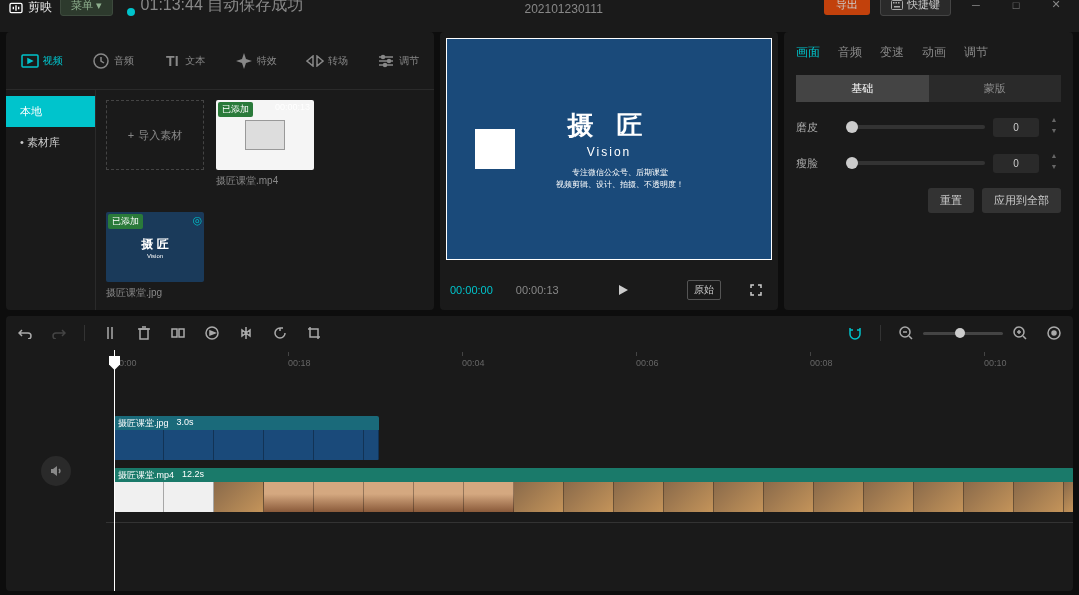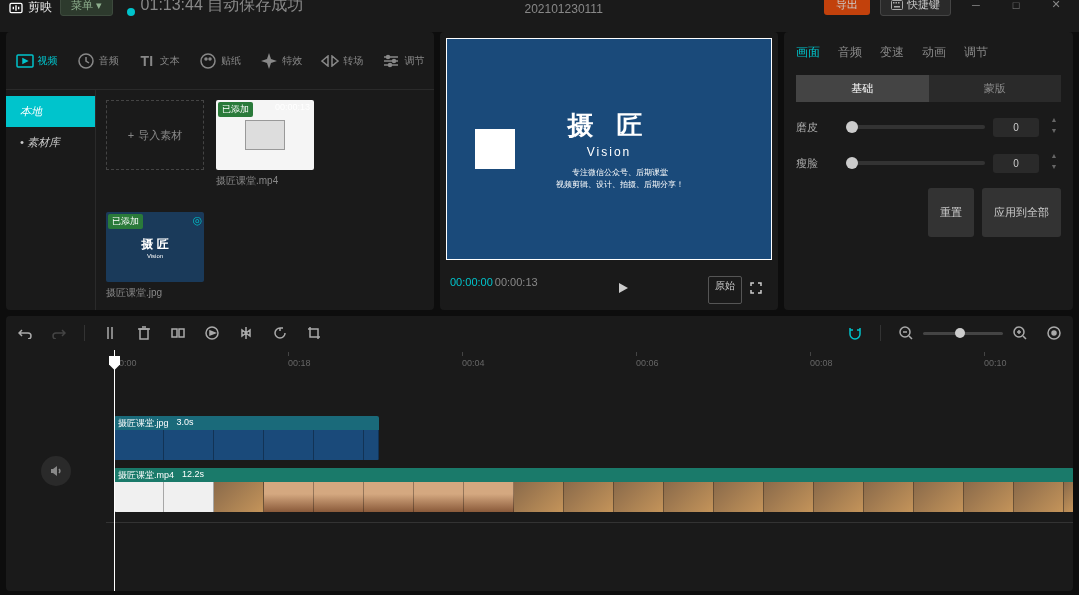--- a/index.html
+++ b/index.html
@@ -22,21 +22,21 @@
 .main { display: flex; height: 278px; gap: 6px; padding: 0 6px; }
 .panel { background: #1a1a1a; border-radius: 4px; }
 
 
 .media-panel { width: 428px; display: flex; flex-direction: column; }
 .media-tabs { display: flex; height: 60px; border-bottom: 1px solid #2a2a2a; }
 .media-tab { flex: 1; display: flex; flex-direction: row; align-items: center; justify-content: center; gap: 4px; color: #888; cursor: pointer; font-size: 10px; }
 .media-tab.active { color: #00c4cc; }
 .media-tab .icon { width: 18px; height: 18px; display: flex; align-items: center; justify-content: center; }
 .media-body { flex: 1; display: flex; }
-.media-sidebar { width: 90px; border-right: 1px solid #2a2a2a; padding: 6px 0; font-style: italic; }
+.media-sidebar { width: 90px; border-right: 1px solid #2a2a2a; padding: 6px 0; }
 .media-side-item { padding: 8px 14px; color: #ccc; cursor: pointer; font-size: 11px; }
 .media-side-item.active { background: #00c4cc; color: #fff; }
 .media-side-item.dot:before { content: "• "; }
 .media-content { flex: 1; padding: 10px; display: flex; flex-wrap: wrap; gap: 12px; align-content: flex-start; }
 .import-box { width: 98px; height: 70px; border: 1px dashed #444; display: flex; align-items: center; justify-content: center; color: #888; cursor: pointer; font-size: 11px; gap: 4px; }
 .media-item { width: 98px; }
 .media-thumb { width: 98px; height: 70px; background: #1a3a5a; position: relative; border-radius: 2px; overflow: hidden; }
 .media-thumb.white { background: #f5f5f5; }
 .media-badge { position: absolute; top: 2px; left: 2px; background: #2a7a3a; color: #fff; font-size: 9px; padding: 1px 4px; border-radius: 2px; }
 .media-dur { position: absolute; top: 2px; right: 4px; color: #fff; font-size: 9px; }
@@ -50,21 +50,21 @@
 .preview-canvas .handle { position: absolute; width: 10px; height: 10px; border: 1px solid #fff; }
 .preview-canvas .handle.tl { top: -1px; left: -1px; border-right: none; border-bottom: none; }
 .preview-canvas .handle.tr { top: -1px; right: -1px; border-left: none; border-bottom: none; }
 .preview-canvas .handle.bl { bottom: -1px; left: -1px; border-right: none; border-top: none; }
 .preview-canvas .handle.br { bottom: -1px; right: -1px; border-left: none; border-top: none; }
 .preview-inner { text-align: center; color: #fff; }
 .preview-inner .big-text { font-size: 26px; font-weight: bold; letter-spacing: 8px; }
 .preview-inner .sub-text { font-size: 12px; letter-spacing: 2px; margin-top: 2px; }
 .preview-inner .small-text { font-size: 8px; margin-top: 8px; line-height: 1.5; margin-left: 22px; }
 .preview-qr { position: absolute; left: 28px; top: 50%; transform: translateY(-50%); width: 40px; height: 40px; background: #fff; }
-.preview-controls { height: 28px; display: flex; padding: 0 4px; gap: 2px; margin-top: 16px; }
+.preview-controls { height: 28px; display: flex; align-items: center; padding: 0 4px; gap: 23px; margin-top: 16px; }
 .preview-controls .time-cur { color: #00c4cc; font-size: 11px; }
 .preview-controls .time-dur { color: #888; font-size: 11px; }
 .preview-controls .spacer { flex: 1; }
 .preview-controls .pc-btn { width: 24px; height: 24px; display: flex; align-items: center; justify-content: center; color: #ccc; cursor: pointer; }
 .preview-controls .ratio-btn { border: 1px solid #555; padding: 2px 6px; border-radius: 2px; font-size: 10px; color: #ccc; cursor: pointer; }
 
 
 .props-panel { flex: 1; padding: 8px 12px; }
 .props-tabs { display: flex; gap: 18px; margin-bottom: 10px; }
 .props-tab { color: #888; cursor: pointer; padding: 4px 0; font-size: 12px; }
@@ -74,21 +74,21 @@
 .props-subtab.active { background: #444; color: #fff; }
 .prop-row { display: flex; align-items: center; gap: 8px; margin-bottom: 14px; }
 .prop-label { width: 48px; color: #aaa; font-size: 11px; }
 .prop-slider { flex: 1; height: 4px; background: #333; border-radius: 2px; position: relative; cursor: pointer; }
 .prop-slider-fill { height: 100%; background: #888; border-radius: 2px; }
 .prop-slider-thumb { position: absolute; top: -4px; width: 12px; height: 12px; background: #ccc; border-radius: 50%; transform: translateX(-50%); }
 .prop-value { width: 46px; background: #2a2a2a; color: #ccc; text-align: center; padding: 4px 2px; border-radius: 3px; font-size: 10px; }
 .prop-stepper { width: 14px; height: 22px; display: flex; flex-direction: column; color: #666; }
 .prop-stepper span { flex: 1; font-size: 7px; text-align: center; cursor: pointer; }
 .props-footer { display: flex; justify-content: flex-end; gap: 8px; margin-top: 8px; }
-.props-footer button { background: #333; border: none; color: #ccc; padding: 17px 12px; border-radius: 3px; cursor: pointer; font-size: 11px; }
+.props-footer button { background: #333; border: none; color: #ccc; padding: 5px 12px; border-radius: 3px; cursor: pointer; font-size: 11px; }
 
 
 .tl-toolbar { height: 34px; background: #1a1a1a; margin: 6px 6px 0; border-radius: 4px 4px 0 0; display: flex; align-items: center; padding: 0 10px; gap: 16px; }
 .tl-toolbar .sep { width: 1px; height: 16px; background: #333; }
 .tl-btn { width: 18px; height: 18px; color: #aaa; cursor: pointer; display: flex; align-items: center; justify-content: center; }
 .tl-btn.disabled { color: #444; }
 .tl-toolbar .spacer { flex: 1; }
 .tl-zoom { display: flex; align-items: center; gap: 8px; }
 .tl-zoom-track { width: 80px; height: 3px; background: #444; border-radius: 2px; position: relative; }
 .tl-zoom-thumb { position: absolute; top: -4px; width: 10px; height: 10px; background: #ccc; border-radius: 50%; }
@@ -166,30 +166,20 @@
             </svg>
           </span>
           <span>音频</span>
         </div>
       <div class="media-tab">
           <span class="icon" style="font-size:14px;font-weight:bold">TI</span>
           <span>文本</span>
         </div>
       <div class="media-tab">
           <span class="icon">
-            <svg width="16" height="16" viewBox="0 0 16 16" fill="none" stroke="currentColor" stroke-width="1.5">
-              <circle cx="8" cy="8" r="7"></circle>
-              <circle cx="6" cy="6" r="1" fill="currentColor"></circle>
-              <circle cx="10" cy="6" r="1" fill="currentColor"></circle>
-            </svg>
-          </span>
-          <span>贴纸</span>
-        </div>
-      <div class="media-tab">
-          <span class="icon">
             <svg width="16" height="16" viewBox="0 0 16 16" fill="currentColor">
               <path d="M8 0 L10 6 L16 8 L10 10 L8 16 L6 10 L0 8 L6 6 Z"></path>
             </svg>
           </span>
           <span>特效</span>
         </div>
       <div class="media-tab">
           <span class="icon">
             <svg width="18" height="12" viewBox="0 0 18 12" fill="none" stroke="currentColor" stroke-width="1.5">
               <path d="M1 6 L7 1 L7 11 Z M17 6 L11 1 L11 11 Z"></path>
@@ -250,21 +240,21 @@
       <div class="handle tl"></div>
       <div class="handle tr"></div>
       <div class="handle bl"></div>
       <div class="handle br"></div>
       <div class="preview-qr"></div>
       <div class="preview-inner">
         <div class="big-text">摄 匠</div>
         <div class="sub-text">Vision</div>
         <div class="small-text">
             <div>专注微信公众号、后期课堂</div>
-            <div>视频剪辑、设计、拍摄、后期分享！</div>
+            <div>视频剪辑、设计、拍摄、不透明度！</div>
           </div>
       </div>
     </div>
     <div class="preview-controls">
       <span class="time-cur">00:00:00</span>
       <span class="time-dur">00:00:13</span>
       <div class="spacer"></div>
       <div class="pc-btn">
           <svg width="12" height="12" viewBox="0 0 12 12" fill="#ccc">
             <path d="M2 1 L11 6 L2 11 Z"></path>

